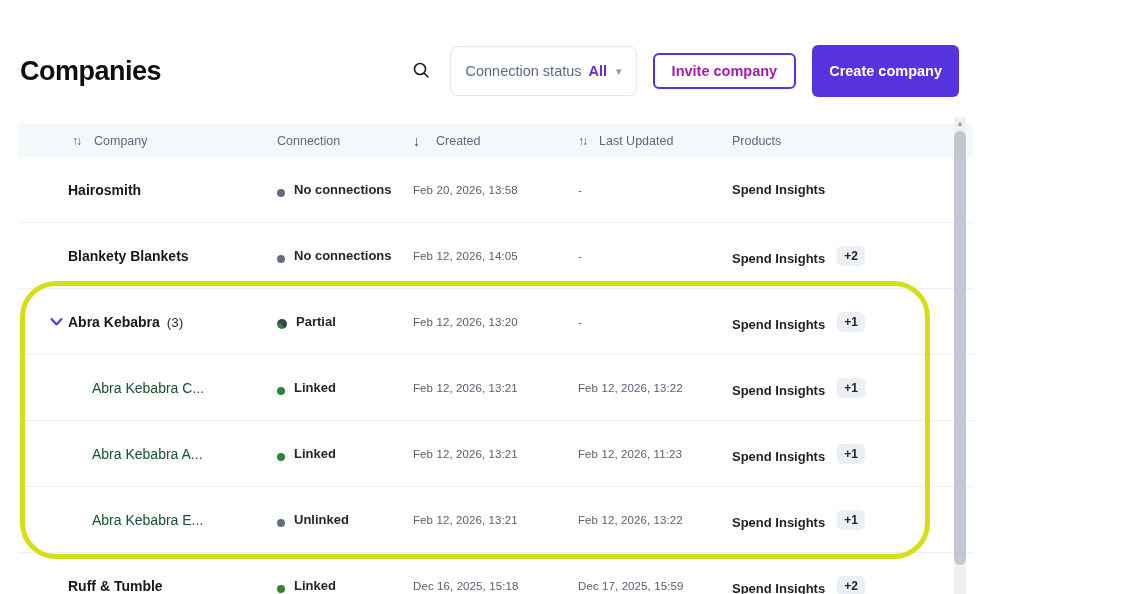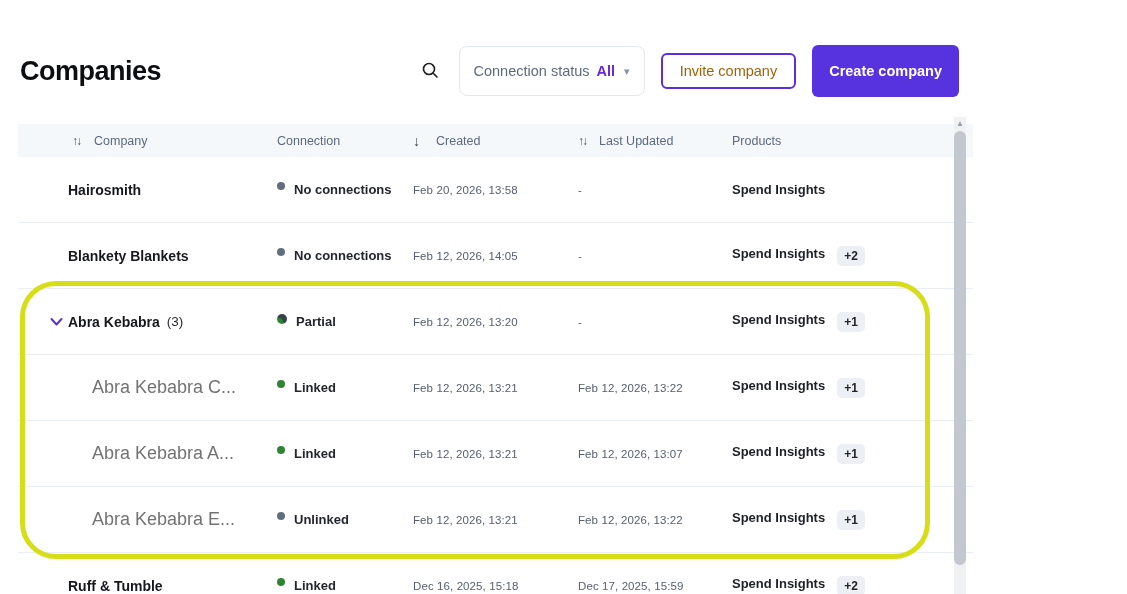--- a/index.html
+++ b/index.html
@@ -9,40 +9,40 @@
 
   
   .toolbar { display:flex; align-items:center; padding:12px 14px 0 20px; height:52px; }
   .page-title { font-size:27px; font-weight:800; color:#0d0e12; letter-spacing:-0.5px; }
   .controls { margin-left:auto; display:flex; align-items:center; gap:16px; }
   .search-btn { background:none; border:none; cursor:pointer; display:flex; align-items:center; padding:4px; }
   .filter-box { display:flex; align-items:center; gap:7px; border:1px solid #e3e7ee; border-radius:8px; padding:16px 14px; background:#fff; cursor:pointer; }
   .filter-label { font-size:14.5px; color:#5c6a80; }
   .filter-value { font-size:14.5px; font-weight:700; color:#6d28d9; }
   .filter-caret { font-size:11px; color:#8a93a3; margin-left:2px; }
-  .btn-outline { border:2px solid #5a2fe0; color:#a16207; background:#fff; border-radius:6px; font-size:14.5px; font-weight:400; padding:8px 17px; cursor:pointer; font-family:inherit;text-align:center; }
+  .btn-outline { border:2px solid #5a2fe0; color:#a21caf; background:#fff; border-radius:6px; font-size:14.5px; font-weight:700; padding:8px 17px; cursor:pointer; font-family:inherit;text-align:center; }
   .btn-solid { border:none; background:#5733e0; color:#fff; border-radius:6px; font-size:14.5px; font-weight:700; padding:18px 17px; cursor:pointer; font-family:inherit; }
 
   
   .table { position:absolute; left:18px; top:85px; width:1082px; }
   .thead { display:flex; align-items:center; height:33px; background:#f5f8fb; }
   .hcell { display:flex; align-items:center; font-size:12.5px; color:#5c6a80; }
   .c1 { width:259px; } .c2 { width:136px; } .c3 { width:165px; } .c4 { width:154px; } .c5 { width:260px; } .c6 { width:108px; }
   .h1 { padding-left:54px; gap:14px; }
   .h3 { gap:16px; } .h4 { gap:13px; }
   .sort-icon { font-size:12px; color:#4a5261; letter-spacing:-2px; cursor:pointer; }
   .sort-desc-icon { font-size:14px; color:#3d4450; cursor:pointer; }
 
   .row { position:relative; display:flex; align-items:center; height:66px; border-bottom:1px solid #eaeef4; background:#fff; }
-  .cell { display:flex; align-items:flex-start; }
+  .cell { display:flex; align-items:flex-end; }
   .cell.c1 { padding-left:50px; }
   .row.child .cell.c1 { padding-left:74px; }
   .chevron { position:absolute; left:32px; top:50%; transform:translateY(-50%); display:flex; cursor:pointer; }
   .name-bold { font-size:14px; font-weight:700; color:#17181d; }
-  .name-regular { font-size:18px; font-weight:400; color:#737373; }
+  .name-regular { font-size:14px; font-weight:400; color:#14532d; }
   .row-count { font-size:13.5px; color:#2a2c34; margin-left:7px; }
 
   .dot { width:8px; height:8px; border-radius:50%; margin-right:9px; flex:none; }
   .dot-none, .dot-unlinked { background:#626d80; }
   .dot-linked { background:#2f8433; }
   .dot-partial { width:10px; height:10px; background:conic-gradient(from 150deg,#2f8433 0 140deg,#39404d 140deg 360deg); }
   .status-label { font-size:13px; font-weight:600; color:#24262e; }
 
   .date { font-size:11.5px; color:#566070; letter-spacing:0.1px; }
   .product { font-size:13px; font-weight:600; color:#1e2027; }
@@ -210,21 +210,21 @@
 
       </div>
       <div class="cell c2">
         <span class="dot dot-linked"></span>
         <span class="status-label">Linked</span>
       </div>
       <div class="cell c3">
             <span class="date">Feb 12, 2026, 13:21</span>
           </div>
       <div class="cell c4">
-            <span class="date">Feb 12, 2026, 13:07</span>
+            <span class="date">Feb 12, 2026, 11:23</span>
           </div>
       <div class="cell c5">
         <span class="product">Spend Insights</span>
         <span class="badge">+1</span>
       </div>
       <div class="cell c6"></div>
     </div>
         <div class="row child">
       <div class="cell c1">
 

